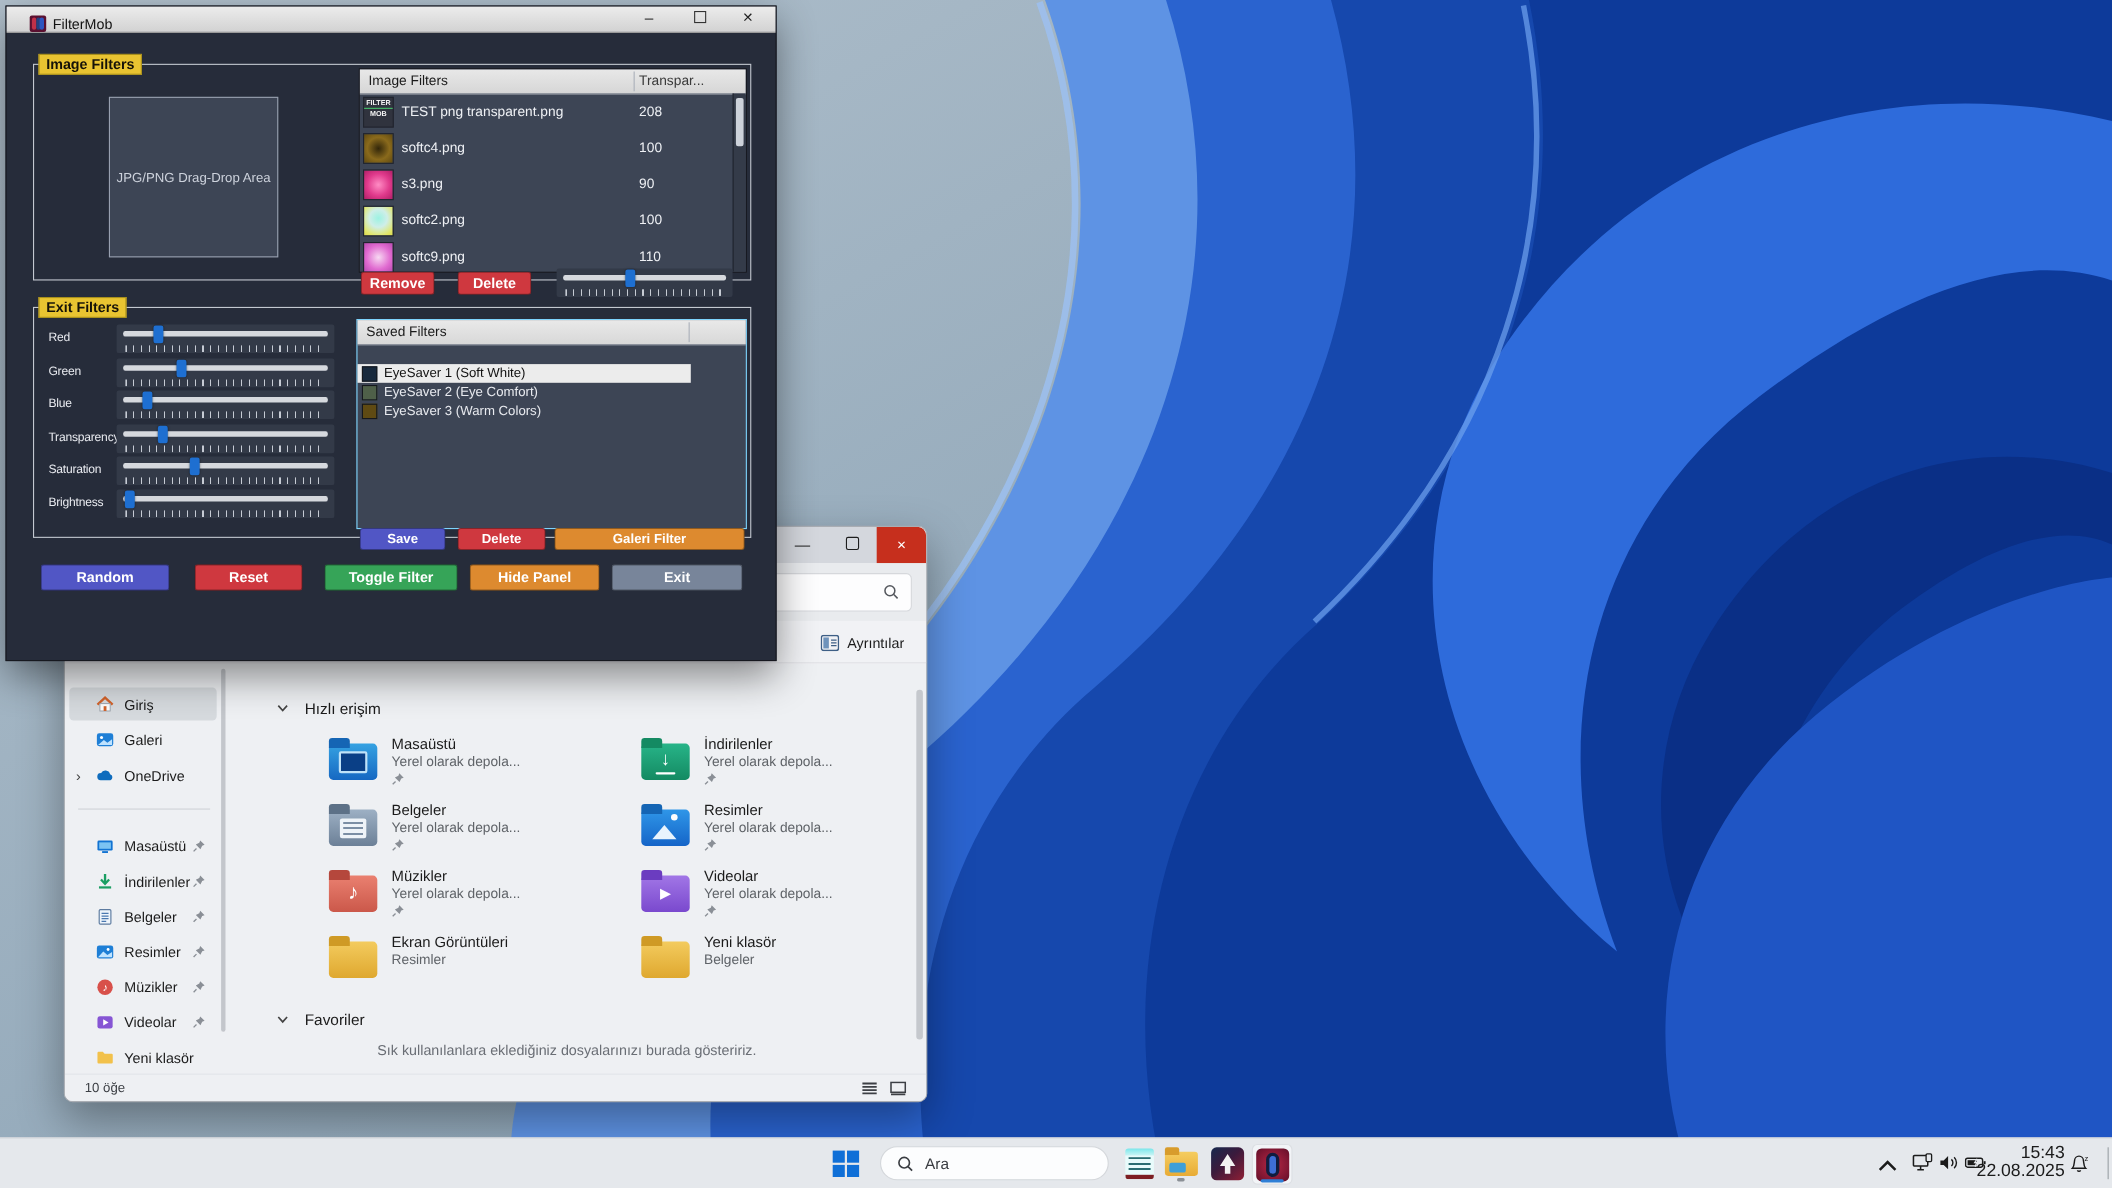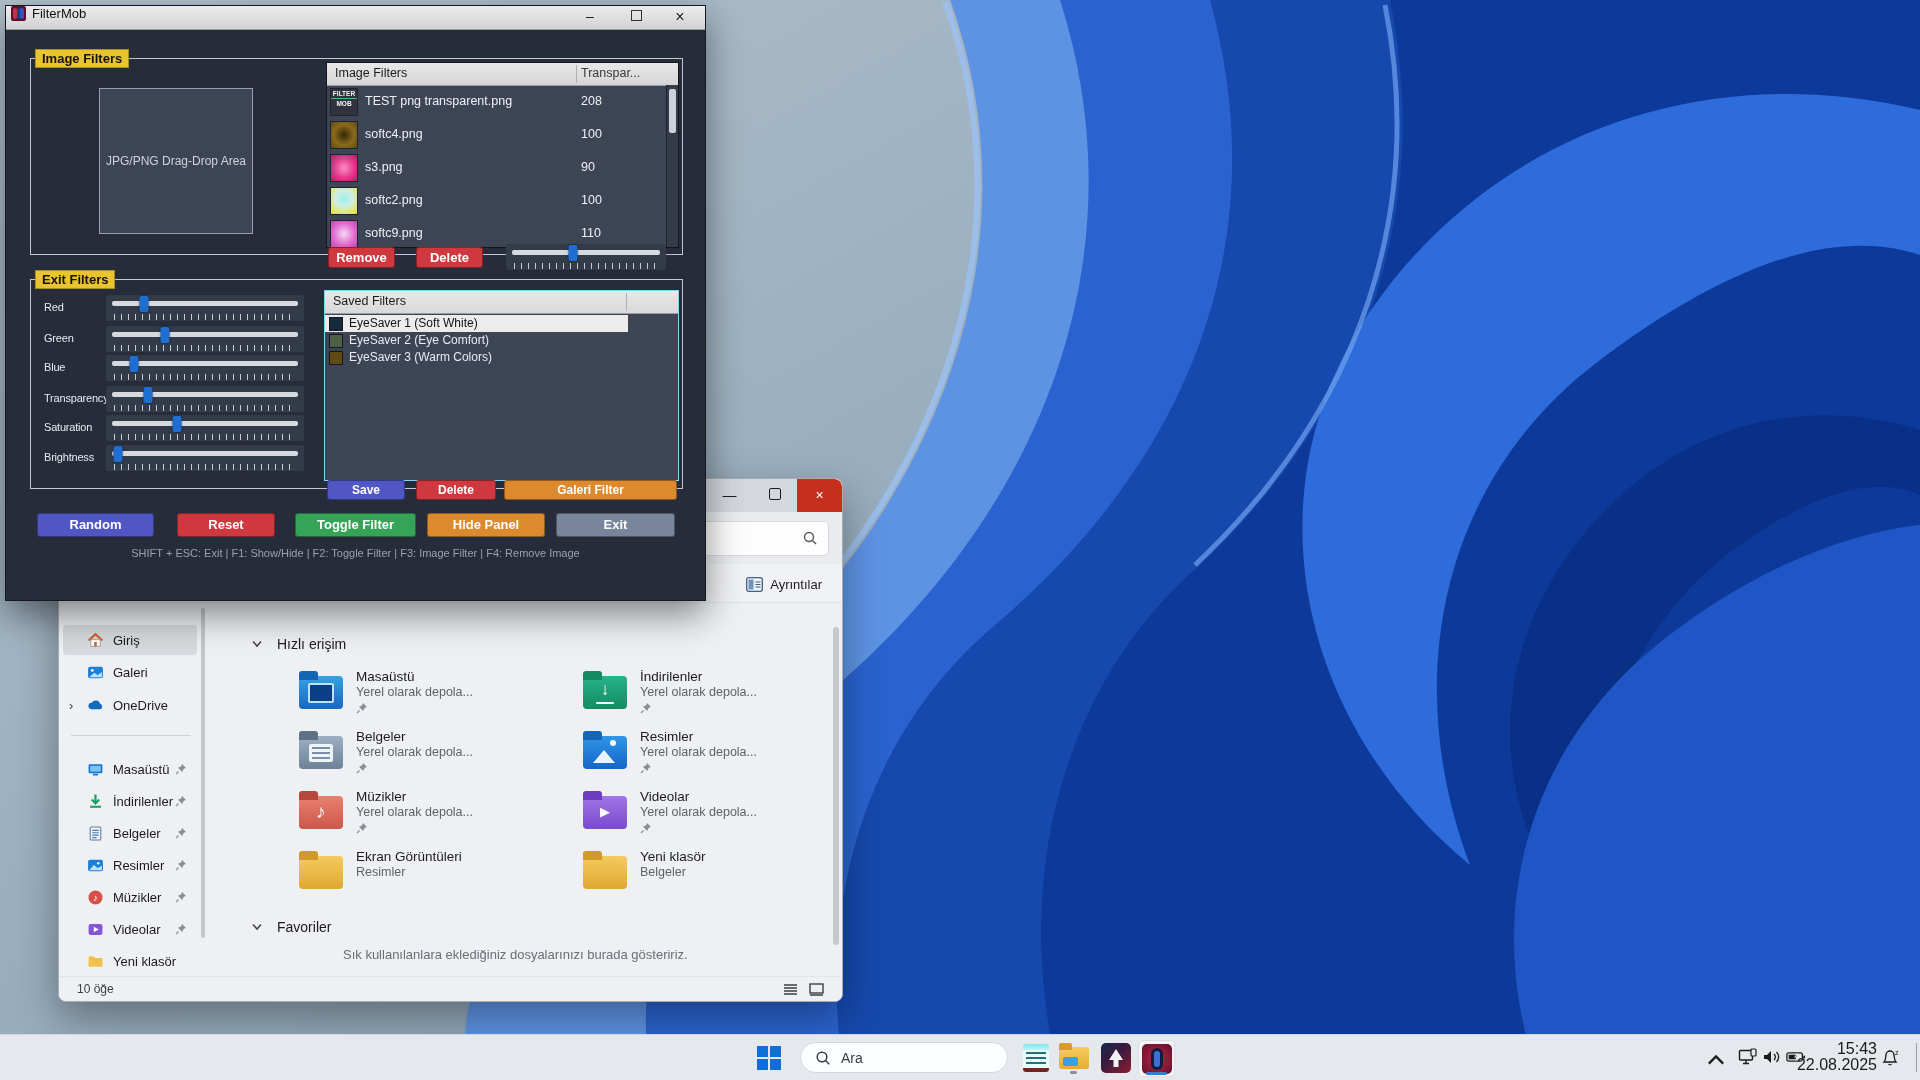--- a/index.html
+++ b/index.html
@@ -8,21 +8,21 @@
   .abs{position:absolute;}
 
   
   #wallpaper{position:absolute;inset:0;z-index:0;}
 
   
   #fm{position:absolute;left:5px;top:5px;width:699px;height:594px;z-index:30;
       background:#262c3a;border:1px solid #16181f;box-shadow:0 14px 34px rgba(0,0,0,.45);}
   #fm .titlebar{position:absolute;left:0;top:0;right:0;height:23px;
       background:linear-gradient(#ececec,#d2d2d2);border-bottom:1px solid #9a9a9a;
-      display:flex;align-items:flex-start;color:#111;font-size:13px;}
+      display:flex;align-items:flex-end;color:#111;font-size:13px;padding-left:16px;}
   .fm-ico{width:15px;height:15px;border-radius:2px;margin:0 6px 0 5px;
       background:#5a1030;position:relative;flex:0 0 auto;}
   .fm-ico i{position:absolute;top:2px;bottom:2px;width:4px;border-radius:2px;}
   .fm-ico i.l{left:2px;background:#c03048;} .fm-ico i.r{right:2px;background:#2e55c0;}
   .fm-ico i.m{left:50%;transform:translateX(-50%);background:#23407e;width:4px;}
   .wbtn{position:absolute;top:0;width:34px;height:22px;text-align:center;line-height:21px;
       color:#222;font-size:14px;cursor:default;}
   .grp{position:absolute;border:1px solid #c3c8d0;}
   .grp-label{position:absolute;top:-10px;left:4px;padding:1px 6px;font-weight:bold;
       font-size:13px;color:#151208;border:1px solid #a8901c;z-index:3;}
@@ -61,21 +61,21 @@
   .slider .ticks{position:absolute;left:8px;right:8px;top:19px;height:6px;
        background:repeating-linear-gradient(90deg,#c6cbd4 0 1px,transparent 1px 7px);}
   .srow-label{position:absolute;left:38px;color:#e8eaef;font-size:11px;letter-spacing:-.2px;}
   
   .saved{position:absolute;left:318px;top:284px;width:353px;height:189px;
        background:#3d4555;border:1px solid #7dd3fc;}
   .saved .hdr{position:absolute;left:0;top:0;right:0;height:22px;background:linear-gradient(#e9e9e9,#d8d8d8);
        border-bottom:1px solid #9aa0aa;font-size:12.5px;color:#1a1a1a;}
   .saved .hdr span{position:absolute;left:8px;top:3px;}
   .saved .hdr .div{position:absolute;left:301px;top:2px;bottom:2px;width:1px;background:#aab0ba;}
-  .srow{position:absolute;left:0;height:17px;font-size:12px;color:#e8eaef;width:100%;}
+  .srow{position:absolute;left:0;height:17px;font-size:12px;color:#e8eaef;width:100%;margin-top:16px;}
   .srow.sel{background:#ececec;color:#111;width:303px;}
   .srow .sw{position:absolute;left:4px;top:2px;width:12px;height:12px;border:1px solid #15181e;}
   .srow .lb{position:absolute;left:24px;top:1px;}
   .fm-note{position:absolute;left:0;right:0;text-align:center;color:#9aa1ae;font-size:11px;}
 
   
   #xp{position:absolute;left:58px;top:478px;width:783px;height:522px;z-index:20;
       background:#eef0f3;border:1px solid #a9adb3;border-radius:8px;
       box-shadow:0 16px 40px rgba(0,0,0,.35);overflow:hidden;}
   #xp .tb{position:absolute;left:0;top:0;right:0;height:33px;background:#d4d7dd;}
@@ -582,21 +582,20 @@
   <div class="btn" style="left: 321px; top: 474px; width: 76px; height: 18px; line-height: 18px; font-size: 12px; background: rgb(81, 86, 197);">Save</div>
   <div class="btn" style="left: 410px; top: 474px; width: 78px; height: 18px; line-height: 18px; font-size: 12px; background: rgb(207, 56, 63);">Delete</div>
   <div class="btn" style="left: 498px; top: 474px; width: 171px; height: 18px; line-height: 18px; font-size: 12px; background: rgb(221, 138, 47);">Galeri Filter</div>
 
   <div class="btn" style="left: 31px; top: 507px; width: 115px; height: 22px; line-height: 22px; font-size: 13px; background: rgb(81, 86, 197);">Random</div>
   <div class="btn" style="left: 171px; top: 507px; width: 96px; height: 22px; line-height: 22px; font-size: 13px; background: rgb(207, 56, 63);">Reset</div>
   <div class="btn" style="left: 289px; top: 507px; width: 119px; height: 22px; line-height: 22px; font-size: 13px; background: rgb(54, 164, 88);">Toggle Filter</div>
   <div class="btn" style="left: 421px; top: 507px; width: 116px; height: 22px; line-height: 22px; font-size: 13px; background: rgb(221, 138, 47);">Hide Panel</div>
   <div class="btn" style="left: 550px; top: 507px; width: 117px; height: 22px; line-height: 22px; font-size: 13px; background: rgb(120, 133, 154);">Exit</div>
 
-  <div class="fm-note" style="top:541px;">SHIFT + ESC: Exit | F1: Show/Hide | F2: Toggle Filter | F3: Image Filter | F4: Remove Image</div>
 </div>
 
 <div id="taskbar">
   <div class="tb-ic" style="left:751px;">
     <span class="winlogo">
           <i></i>
           <i></i>
           <i></i>
           <i></i>
         </span>

